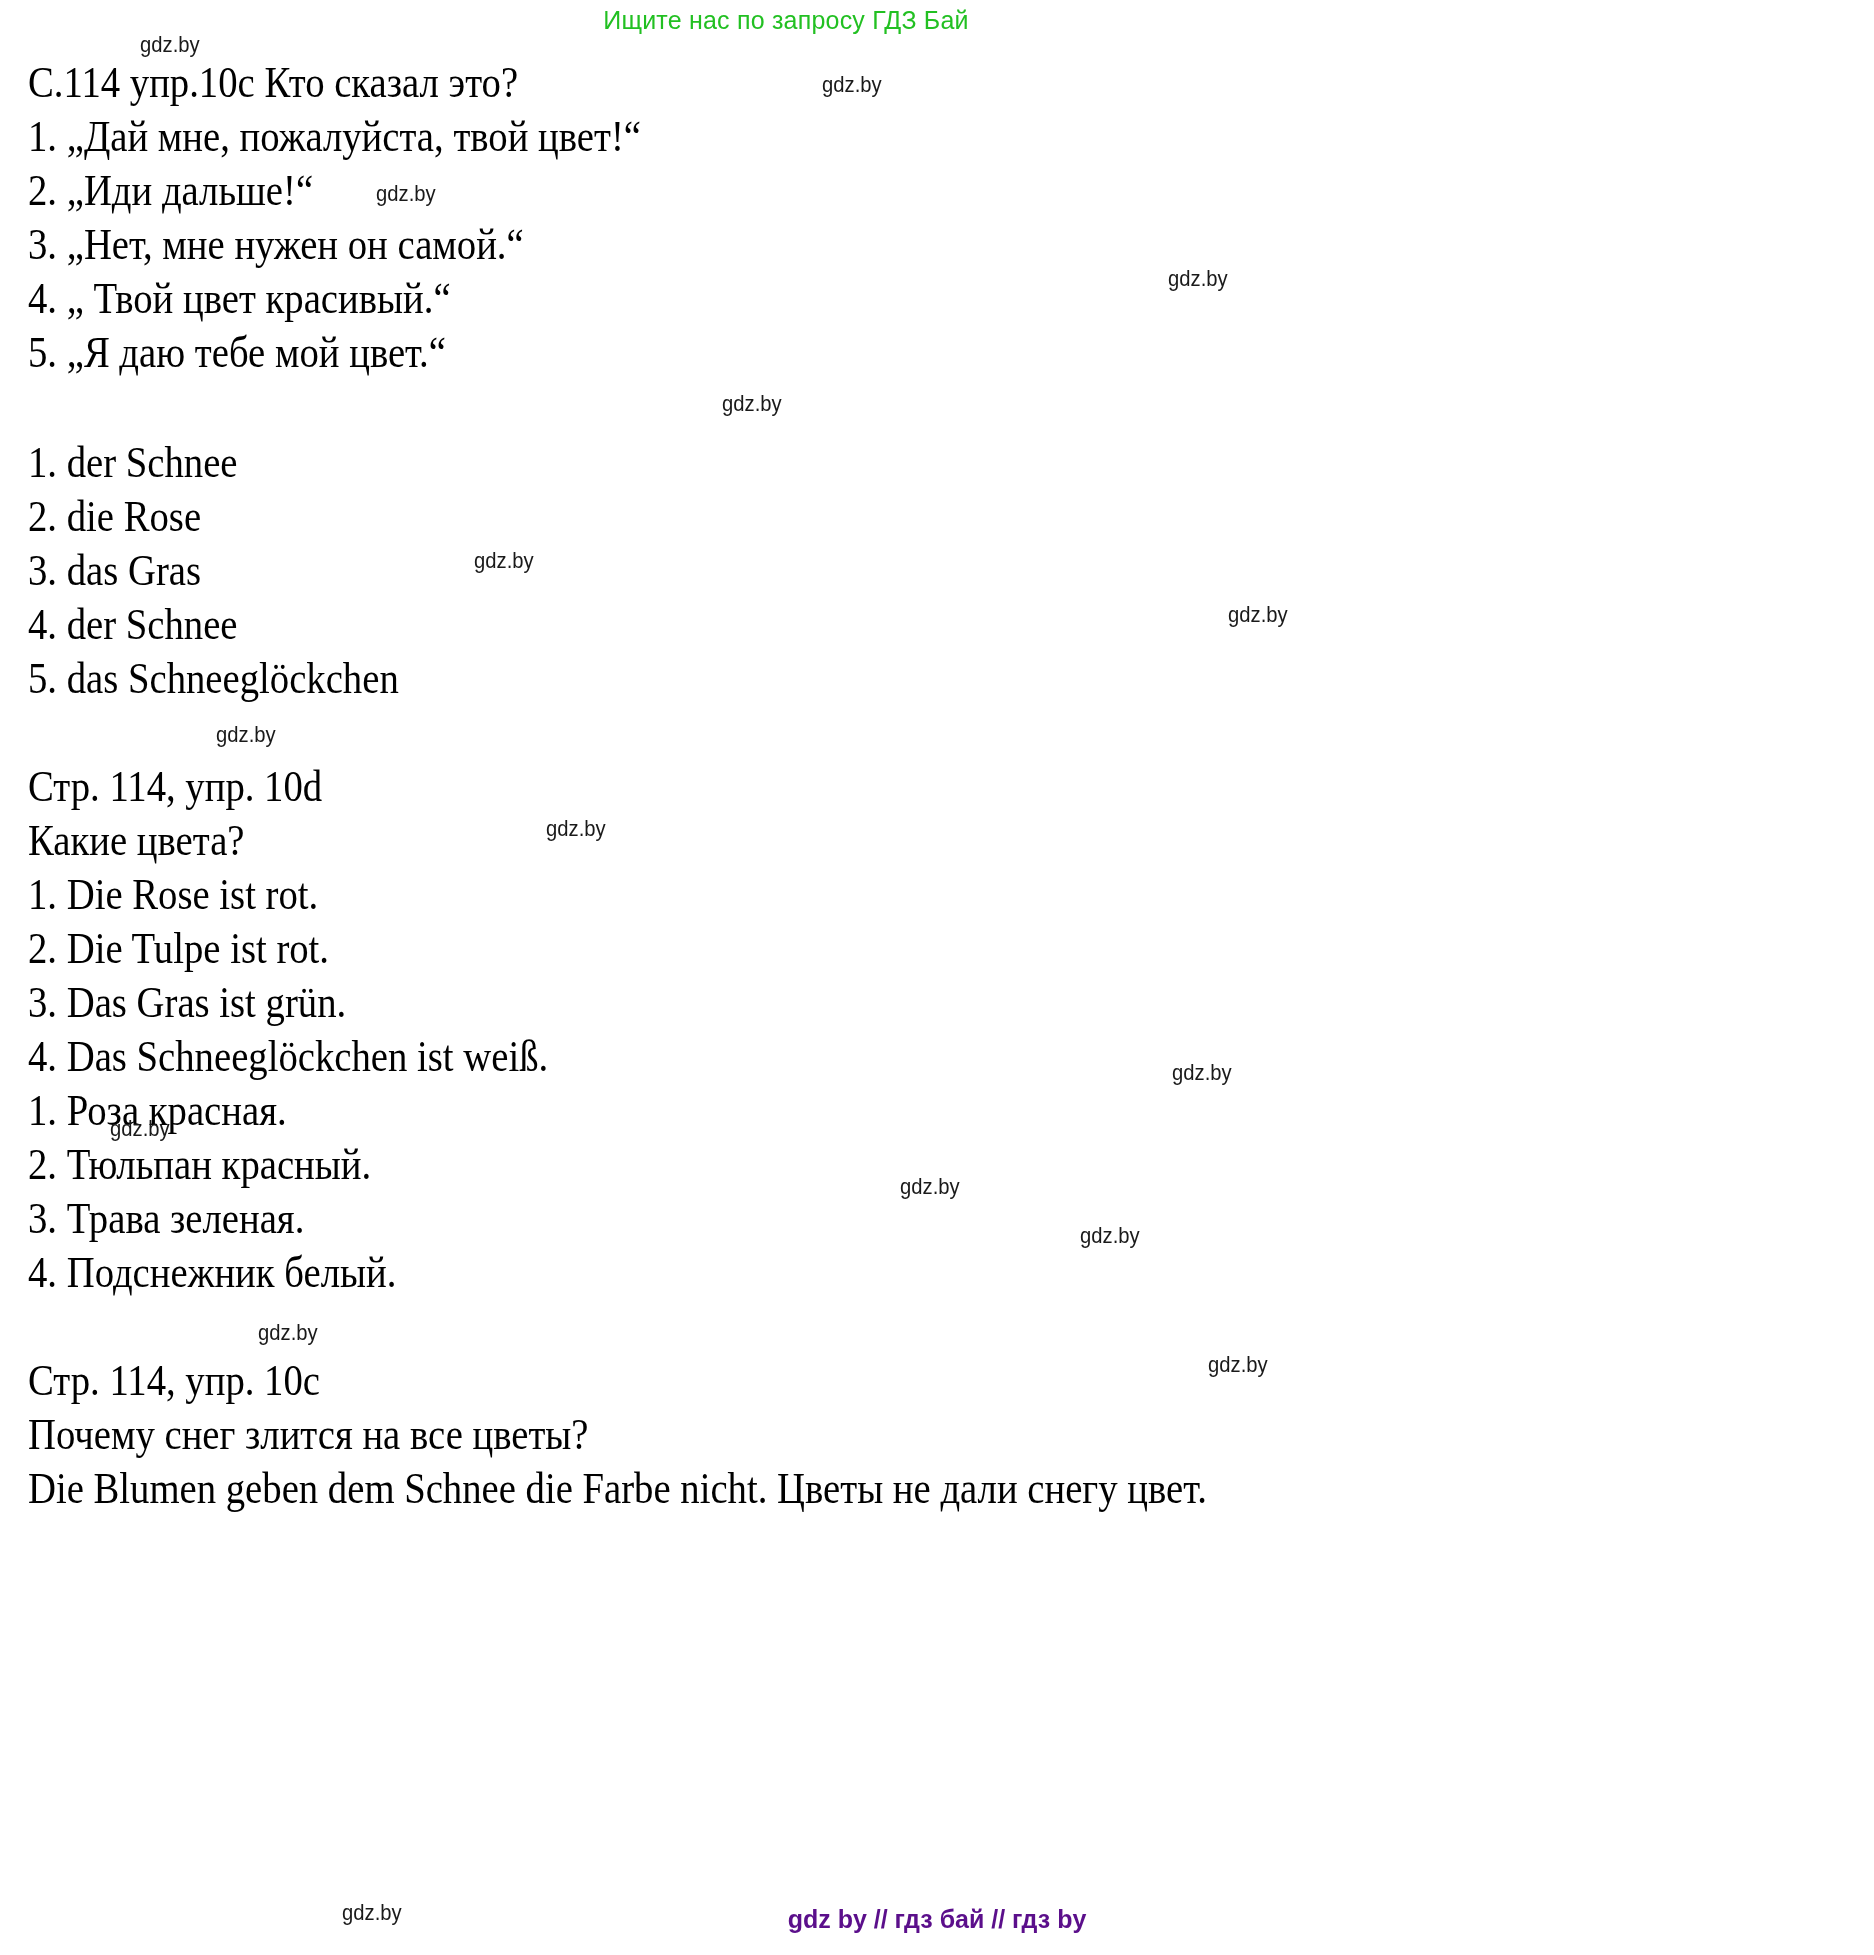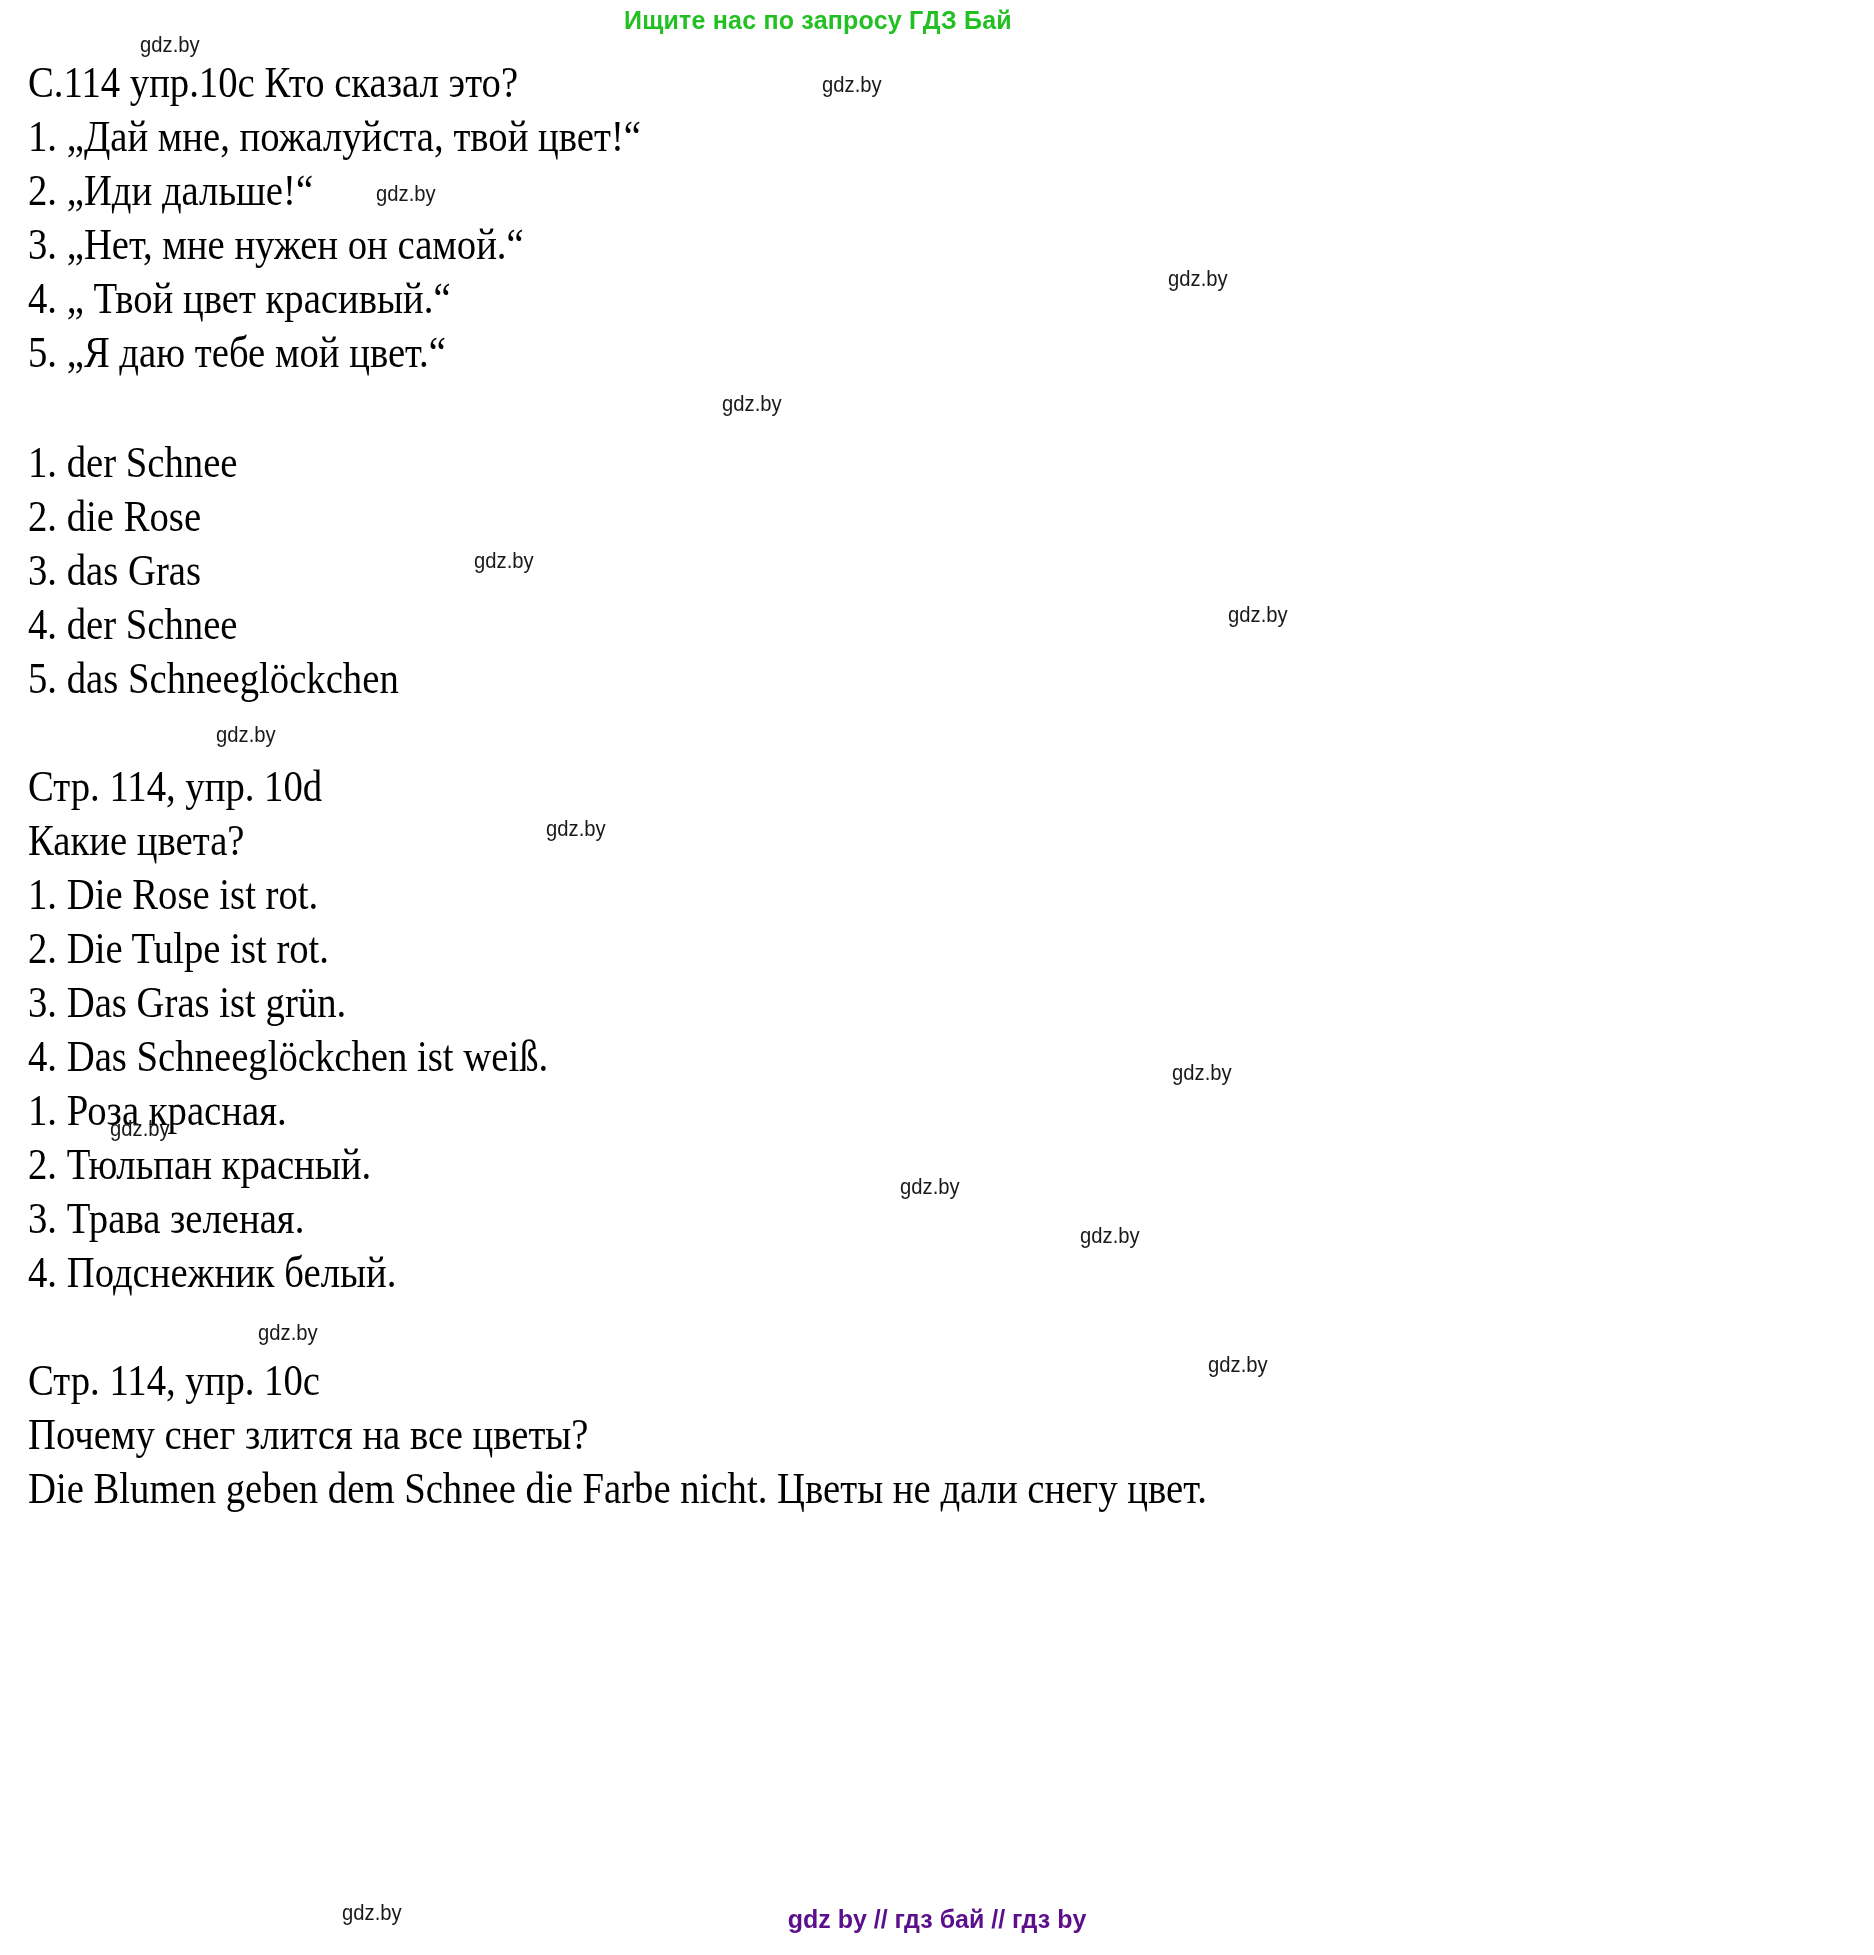--- a/index.html
+++ b/index.html
@@ -18,25 +18,24 @@
 
   
   .promo-header {
     position: absolute;
     top: 6px;
     left: 0;
     width: 1572px;
     text-align: center;
     color: #22c022;
     font-family: "Liberation Sans", "DejaVu Sans", sans-serif;
-    font-weight: bold;
+    font-weight: normal;
     font-size: 25px;
     letter-spacing: 0.2px;
     white-space: nowrap;
-    padding-left: 32px;
   }
 
   
   .line {
     position: absolute;
     left: 28px;
     color: #000000;
     font-family: "Liberation Serif", "DejaVu Serif", serif;
     font-size: 45px;
     line-height: 1;

